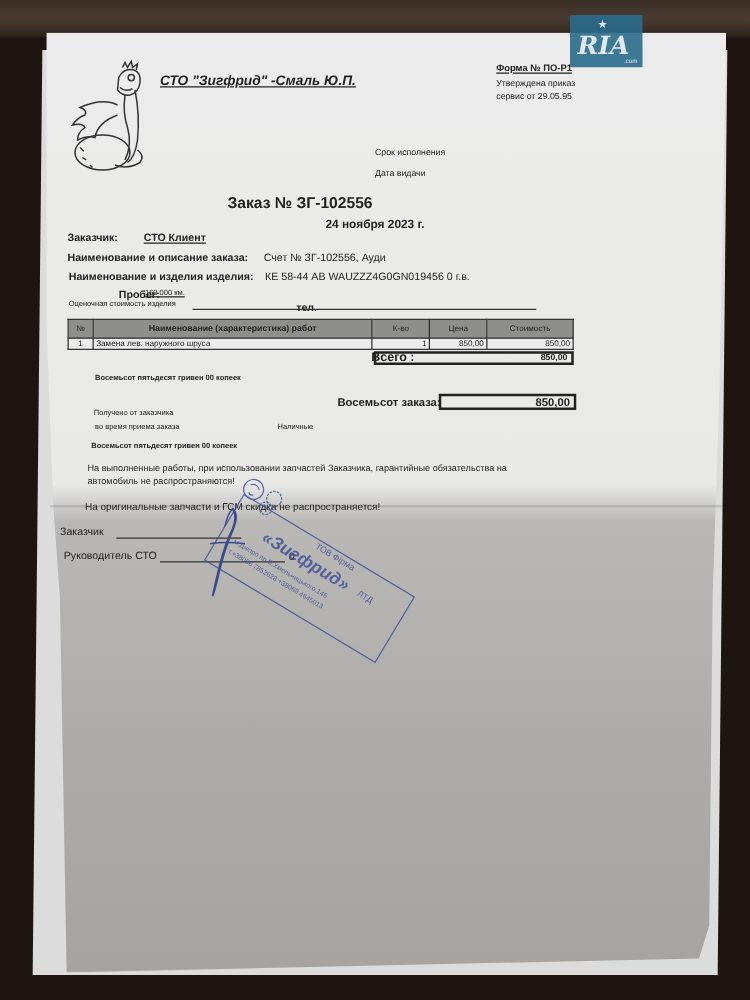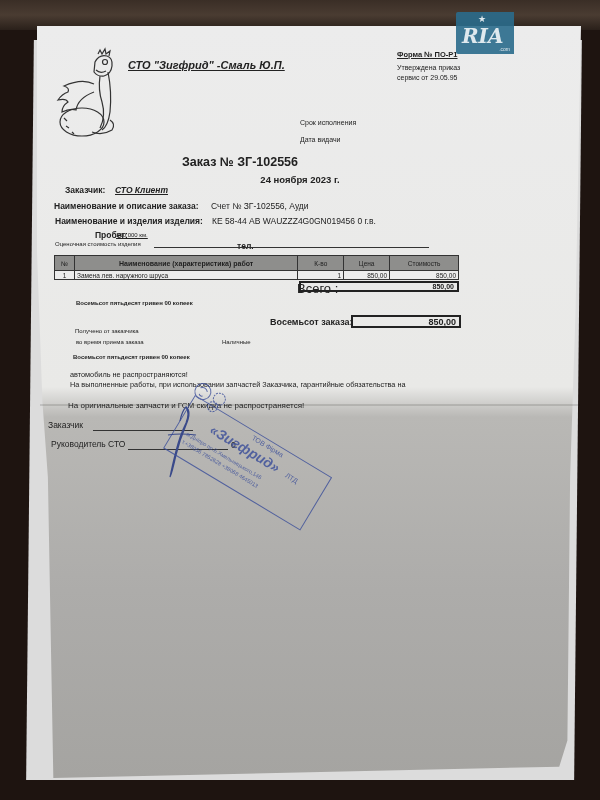--- a/index.html
+++ b/index.html
@@ -36,22 +36,22 @@
   .form-no { left: 397px; top: 50px; font-size: 7.5px; font-weight: bold; text-decoration: underline; }
   .approved { left: 397px; top: 63px; font-size: 7px; line-height: 10px; }
   .deadline { left: 300px; top: 119px; font-size: 7px; }
   .issue-date { left: 300px; top: 136px; font-size: 7px; }
 
   .order-title { left: 0; width: 480px; text-align: center; top: 155px; font-size: 12.5px; font-weight: bold; }
   .order-date { left: 0; width: 600px; text-align: center; top: 174px; font-size: 9.5px; font-weight: bold; }
 
   .lbl-b { font-size: 8.5px; font-weight: bold; }
   .val { font-size: 8.5px; }
-  .client-lbl { left: 54px; top: 185px; margin-left: 11px; }
-  .client-val { left: 115px; top: 185px; font-size: 8.5px; font-weight: bold; font-style: italic; text-decoration: underline; }
+  .client-lbl { left: 54px; top: 185px; }
+  .client-val { left: 115px; top: 185px; font-size: 8.5px; font-weight: bold; text-decoration: underline; }
   .order-desc-lbl { left: 54px; top: 201px; }
   .order-desc-val { left: 211px; top: 201px; }
   .item-lbl { left: 55px; top: 216px; }
   .item-val { left: 212px; top: 216px; }
   .mileage-lbl { left: 55px; top: 230px; margin-left: 40px; }
   .mileage-val { left: 116px; top: 232px; font-size: 6px; text-decoration: underline; }
   .tel-lbl { left: 237px; top: 230px; margin-top: 11px; }
   .est-lbl { left: 55px; top: 241px; font-size: 6px; }
   .est-line { left: 154px; top: 247px; width: 275px; height: 1px; background: #333; }
 
@@ -64,21 +64,21 @@
     border: 1px solid #333; height: 15px; font-size: 6.5px;
   }
   table.works th.name-col { font-size: 7px; font-weight: bold; }
   table.works td { border: 1px solid #333; height: 9px; padding: 0 2px; background: #ececec; }
   .c-no { width: 20px; text-align: center; }
   .c-name { width: 224px; }
   .c-qty { width: 46px; text-align: right; }
   .c-price { width: 46px; text-align: right; }
   .c-cost { width: 69px; text-align: right; }
 
-  .total-lbl { left: 255px; top: 281px; font-size: 13px; font-weight: normal; padding-left: 42px; }
+  .total-lbl { left: 255px; top: 281px; font-size: 10px; font-weight: bold; padding-left: 42px; }
   .total-box { left: 299px; top: 281px; width: 160px; height: 11px; border: 2px solid #222; font-size: 7px; font-weight: bold; text-align: right; padding-right: 3px; line-height: 8px; }
 
   .words1 { left: 76px; top: 300px; font-size: 6px; font-weight: bold; }
   .cost-lbl { left: 270px; top: 317px; font-size: 9px; font-weight: bold; }
   .cost-box { left: 351px; top: 315px; width: 110px; height: 13px; border: 2px solid #222; font-size: 9px; font-weight: bold; text-align: right; padding-right: 3px; line-height: 10px; }
 
   .received1 { left: 75px; top: 328px; font-size: 6px; }
   .received2 { left: 76px; top: 339px; font-size: 6px; }
   .cash { left: 222px; top: 339px; font-size: 6px; }
   .words2 { left: 73px; top: 354px; font-size: 6px; font-weight: bold; }
@@ -194,22 +194,22 @@
 <div class="abs words1">Восемьсот пятьдесят гривен 00 копеек</div>
 <div class="abs cost-lbl">Восемьсот заказа:</div>
 <div class="abs cost-box">850,00</div>
 
 <div class="abs received1">Получено от заказчика</div>
 <div class="abs received2">во время приема заказа</div>
 <div class="abs cash">Наличные</div>
 <div class="abs words2">Восемьсот пятьдесят гривен 00 копеек</div>
 
 <div class="abs warranty">
+  <div>На выполненные работы, при использовании запчастей Заказчика, гарантийные обязательства на</div>
   <div>автомобиль не распространяются!</div>
-  <div>На выполненные работы, при использовании запчастей Заказчика, гарантийные обязательства на</div>
 </div>
 <div class="abs original">На оригинальные запчасти и ГСМ скидка не распространяется!</div>
 
 <div class="abs customer-sig-lbl">Заказчик</div>
 <div class="abs customer-sig-line"></div>
 <div class="abs manager-lbl">Руководитель СТО</div>
 <div class="abs manager-line"></div>
 <div class="abs manager-zero">0</div>
 
 <svg class="abs signature" viewBox="0 0 40 75" fill="none" stroke="#3a4a8a" stroke-width="1.2">

